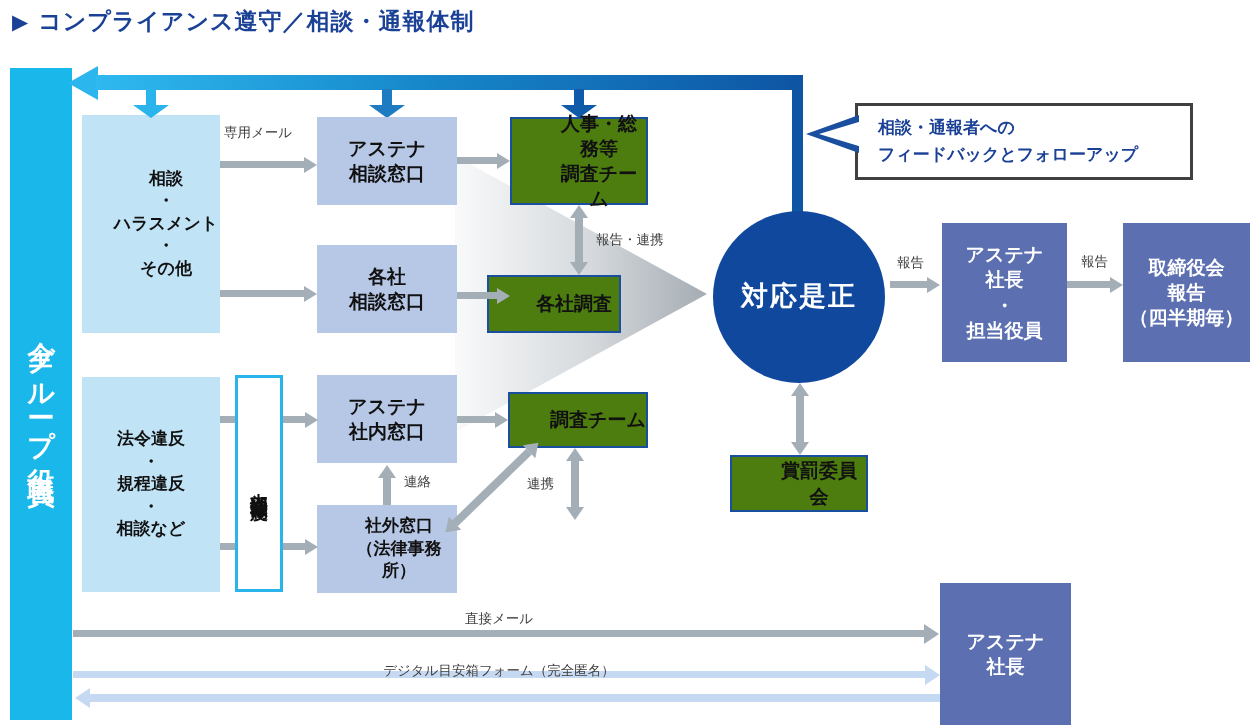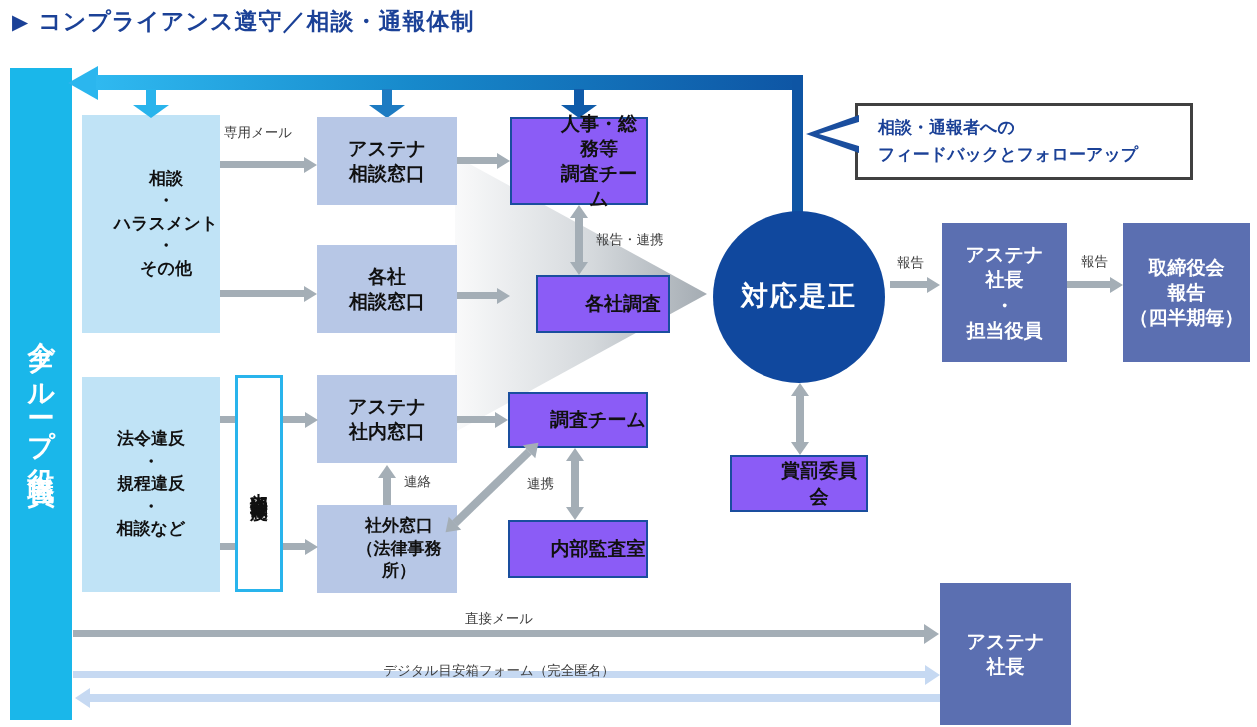--- a/index.html
+++ b/index.html
@@ -10,21 +10,21 @@
   .title{position:absolute;left:12px;top:6px;font-size:23px;font-weight:bold;color:#1B4197;
          display:flex;align-items:center;gap:9px;letter-spacing:1px;}
   .title .tri{font-size:21px;line-height:1;}
 
   
   .box{position:absolute;display:flex;align-items:center;justify-content:center;text-align:center;
        font-weight:bold;box-sizing:border-box;color:#111;}
   .lbl{white-space:pre-line;line-height:1.32;}
   .light{background:#C0E3F6;}
   .peri{background:#B7C7E6;}
-  .whitebox{background:#8b5cf6;border:2px solid #1A4E9E;padding-left:40px;}
+  .whitebox{background:#4d7c0f;border:2px solid #1A4E9E;padding-left:40px;}
   .slate{background:#5B6FB1;color:#fff;}
 
   
   .leftbar{position:absolute;left:10px;top:68px;width:62px;height:652px;background:#1AB7EA;
            display:flex;align-items:center;justify-content:center;}
   .leftbar .vtext{writing-mode:vertical-rl;text-orientation:upright;color:#fff;font-weight:bold;
                   font-size:27px;letter-spacing:7px;}
 
   
   .naibu{position:absolute;left:235px;top:375px;width:48px;height:217px;background:#fff;
@@ -158,28 +158,25 @@
   </div>
   <div class="box peri z2" style="left:317px;top:505px;width:140px;height:88px;font-size:17px;padding-left:24px;">
     <span class="lbl">社外窓口
 （法律事務所）</span>
   </div>
 
   <div class="box whitebox z2" style="left:510px;top:117px;width:138px;height:88px;font-size:19px;">
     <span class="lbl">人事・総務等
 調査チーム</span>
   </div>
-  <div class="box whitebox z2" style="left:536px;top:275px;width:134px;height:58px;font-size:19px;">
+  <div class="box whitebox z2" style="left:487px;top:275px;width:134px;height:58px;font-size:19px;">
     <span class="lbl">各社調査</span>
   </div>
   <div class="box whitebox z2" style="left:508px;top:392px;width:140px;height:56px;font-size:19px;">
     <span class="lbl">調査チーム</span>
-  </div>
-  <div class="box whitebox z2" style="left:508px;top:520px;width:140px;height:58px;font-size:19px;">
-    <span class="lbl">内部監査室</span>
   </div>
   <div class="box whitebox z2" style="left:730px;top:455px;width:138px;height:57px;font-size:19px;">
     <span class="lbl">賞罰委員会</span>
   </div>
 
   <div class="circle">
     <span class="lbl">対応是正</span>
   </div>
 
   <div class="box slate" style="left:942px;top:223px;width:125px;height:139px;font-size:19px;">

